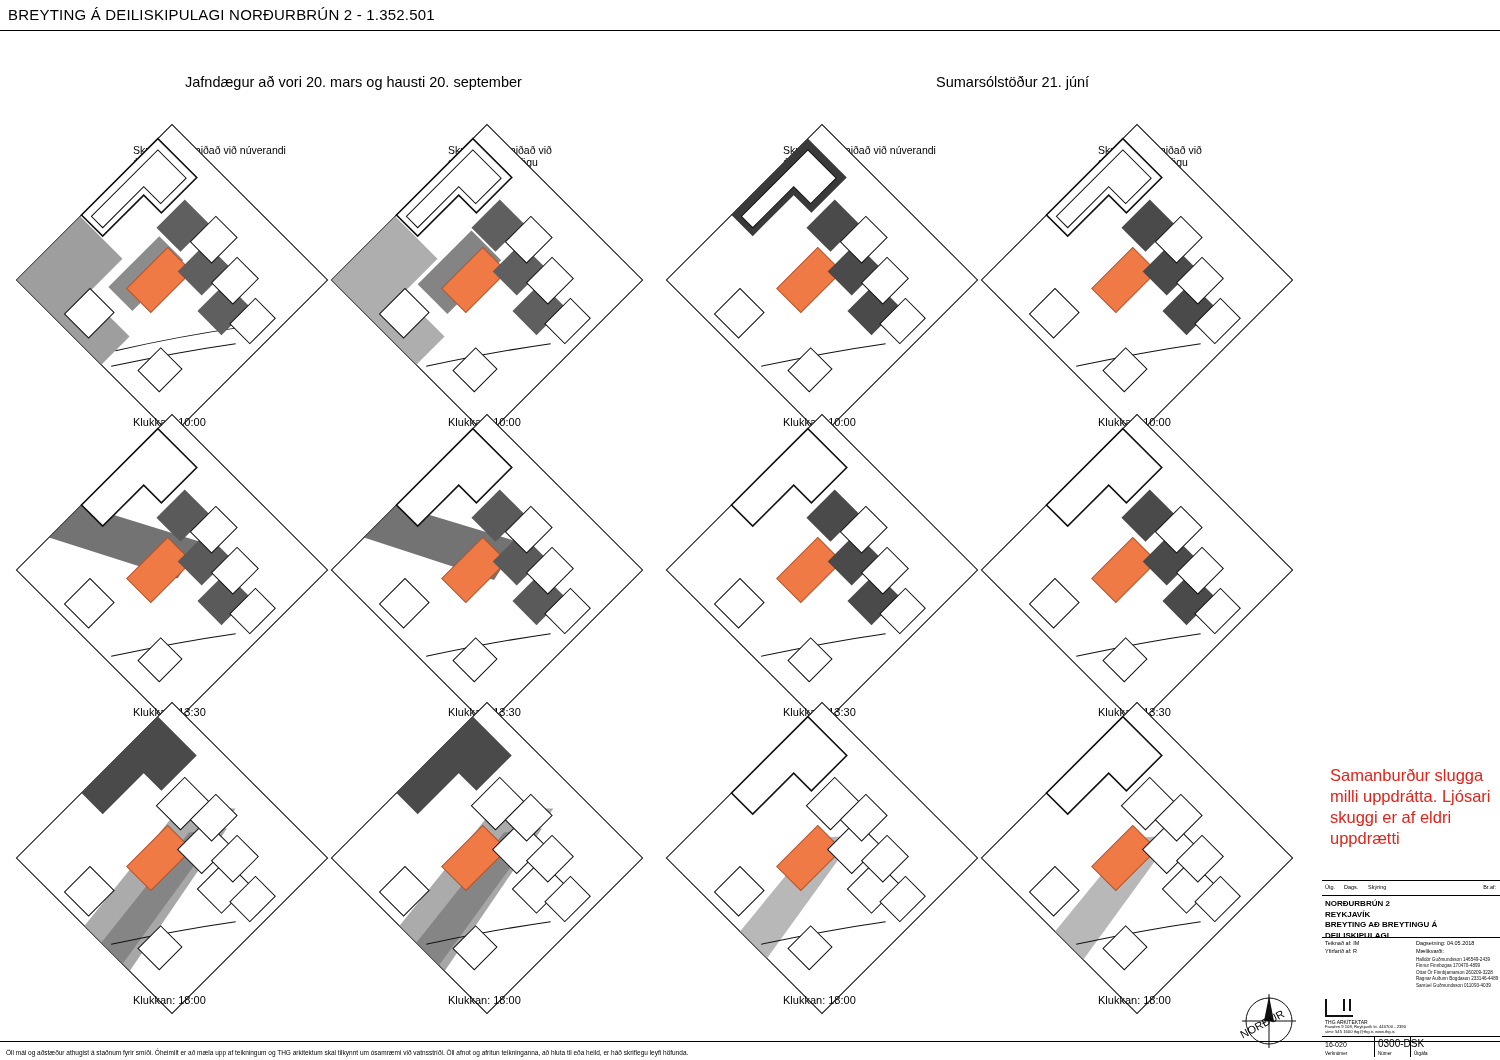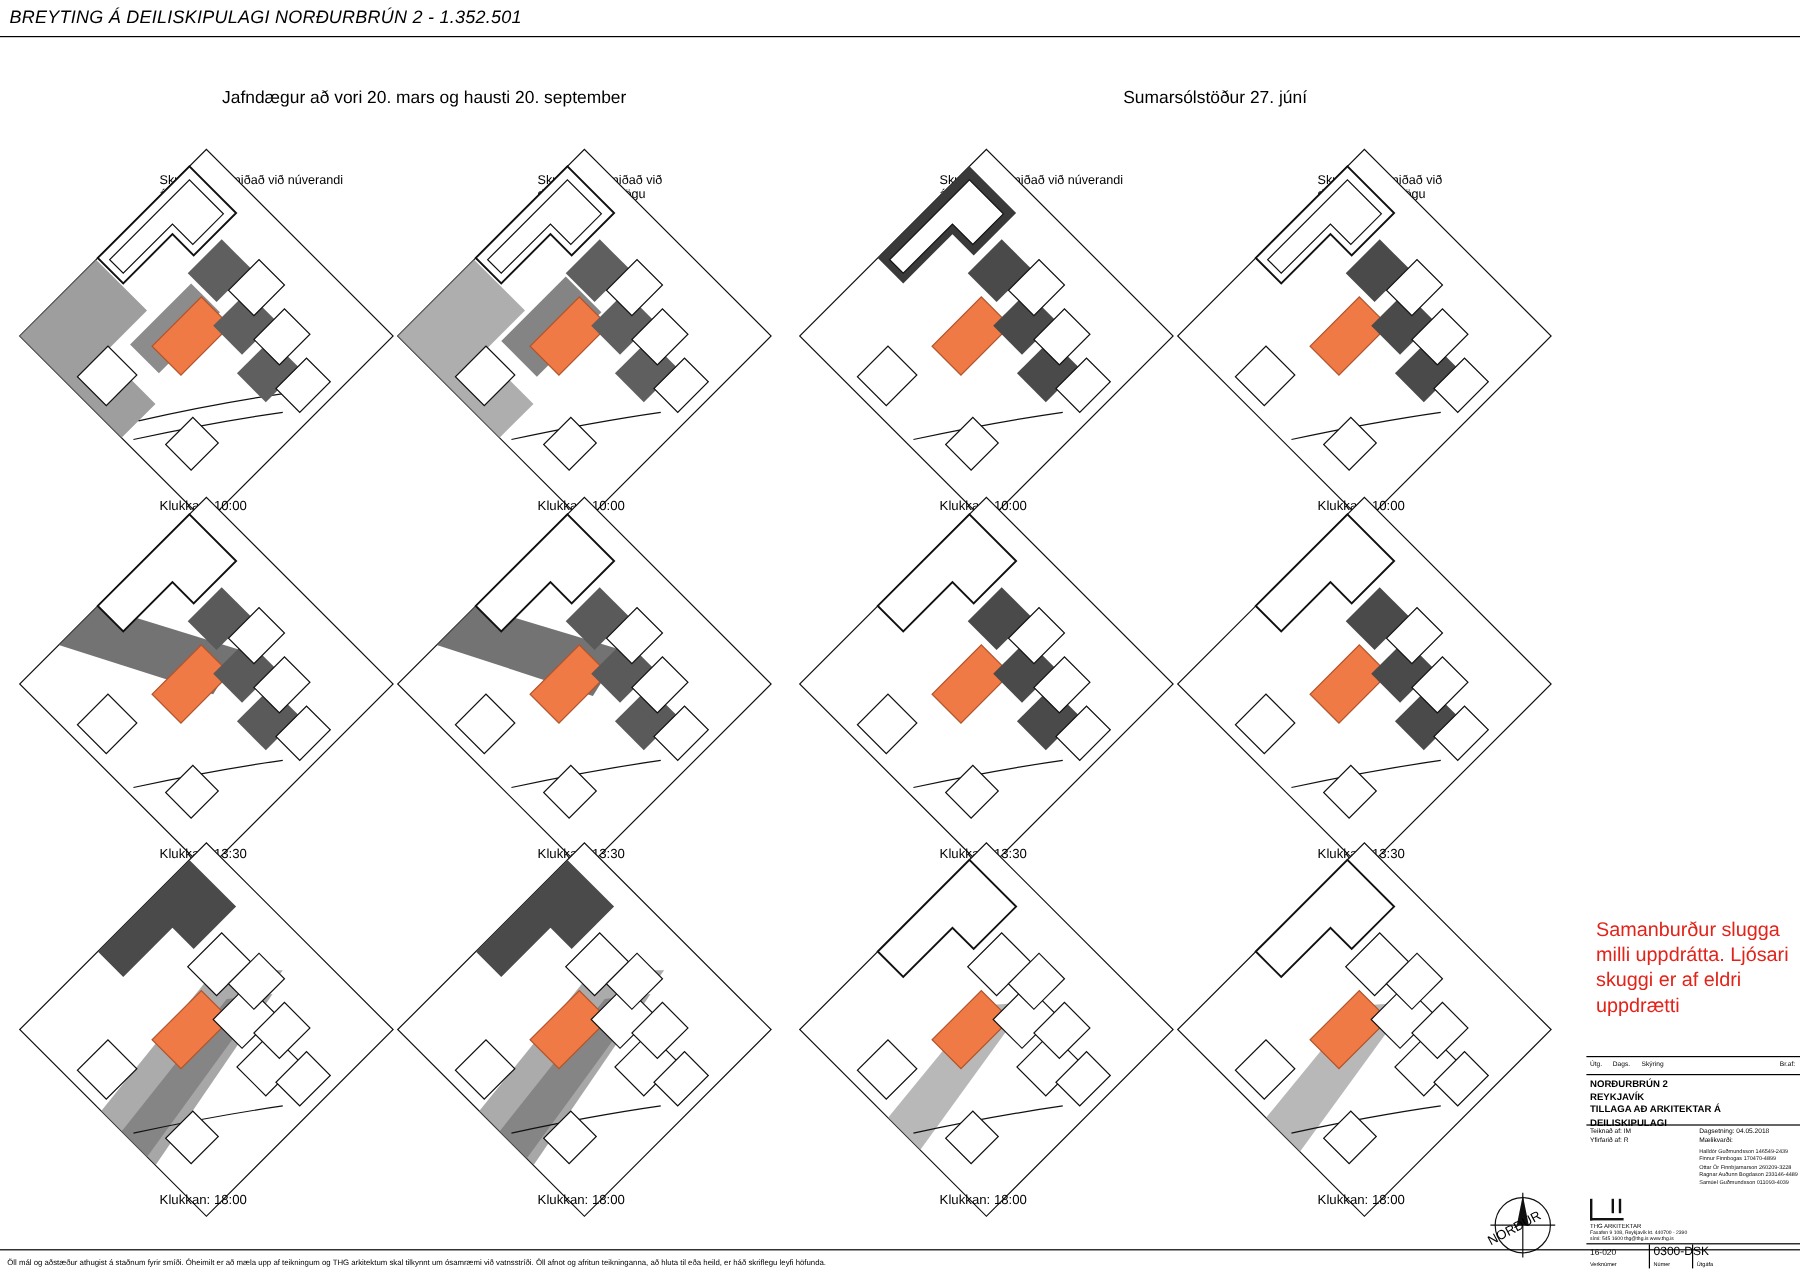--- a/index.html
+++ b/index.html
@@ -11,21 +11,20 @@
     position:relative;
     overflow:hidden;
   }
   .sheet{position:absolute;inset:0;}
 
   
   .hdr-left{
     position:absolute;left:8px;top:6px;
     font-size:15px;letter-spacing:.2px;
     white-space:nowrap;
-    font-style:italic;
   }
   .hdr-title{
     position:absolute;left:0;right:0;top:2px;
     text-align:center;font-size:25px;letter-spacing:.3px;
   }
   .hdr-rule{
     position:absolute;left:0;right:0;top:30px;height:1px;background:#000;
   }
 
   
@@ -114,21 +113,21 @@
 </style>
 </head>
 <body>
 
 <div class="sheet">
 
   <div class="hdr-left">BREYTING Á DEILISKIPULAGI NORÐURBRÚN 2 - 1.352.501</div>
   <div class="hdr-rule"></div>
 
   <div class="season s1">Jafndægur að vori 20. mars og hausti 20. september</div>
-  <div class="season s2">Sumarsólstöður 27. júní</div>
+  <div class="season s2">Sumarsólstöður 21. júní</div>
 
   <div class="tile" style="left:15px;top:140px;">
     <div class="cap-top">Skuggavarp miðað við núverandi ástand</div>
     <div class="canvas">
       <svg viewBox="0 0 330 280" width="330" height="280">
         <g transform="translate(165,140) rotate(-45) translate(-110,-110)">
           <rect x="0" y="0" width="220" height="220" fill="#ffffff" stroke="#111" stroke-width="1"></rect>
           <polygon points="0,0 90,0 90,60 40,60 40,120 0,120" fill="#8d8d8d" opacity=".85"></polygon>
           <polygon points="92,0 200,0 200,55 150,55 150,30 92,30" fill="#ffffff" stroke="#111" stroke-width="1.6"></polygon>
           <polygon points="98,8 192,8 192,48 156,48 156,24 98,24" fill="#ffffff" stroke="#111" stroke-width="1"></polygon>
@@ -413,21 +412,21 @@
   <div class="titleblock">
     <div class="tb-row1">
       <span class="tb-r1-a">Útg.</span>
       <span class="tb-r1-b">Dags.</span>
       <span class="tb-r1-c">Skýring</span>
       <span class="tb-r1-d">Br.af:</span>
     </div>
     <div class="tb-project">
       <div>NORÐURBRÚN 2</div>
       <div>REYKJAVÍK</div>
-      <div>TILLAGA AÐ ARKITEKTAR Á DEILISKIPULAGI</div>
+      <div>BREYTING AÐ BREYTINGU Á DEILISKIPULAGI</div>
     </div>
     <div class="tb-mid"></div>
     <div class="tb-meta" style="white-space:pre-line">Teiknað af:   IM
 Yfirfarið af:   R</div>
     <div class="tb-meta2" style="white-space:pre-line">Dagsetning:      04.05.2018
 Mælikvarði:</div>
     <div class="tb-people" style="white-space:pre-line">Halldór Guðmundsson 146549-2439
 Finnur Finnbogas 170470-4899
 Ottar Ör Finnbjarnarson 260209-3228
 Ragnar Auðunn Bogdason 233146-4489

